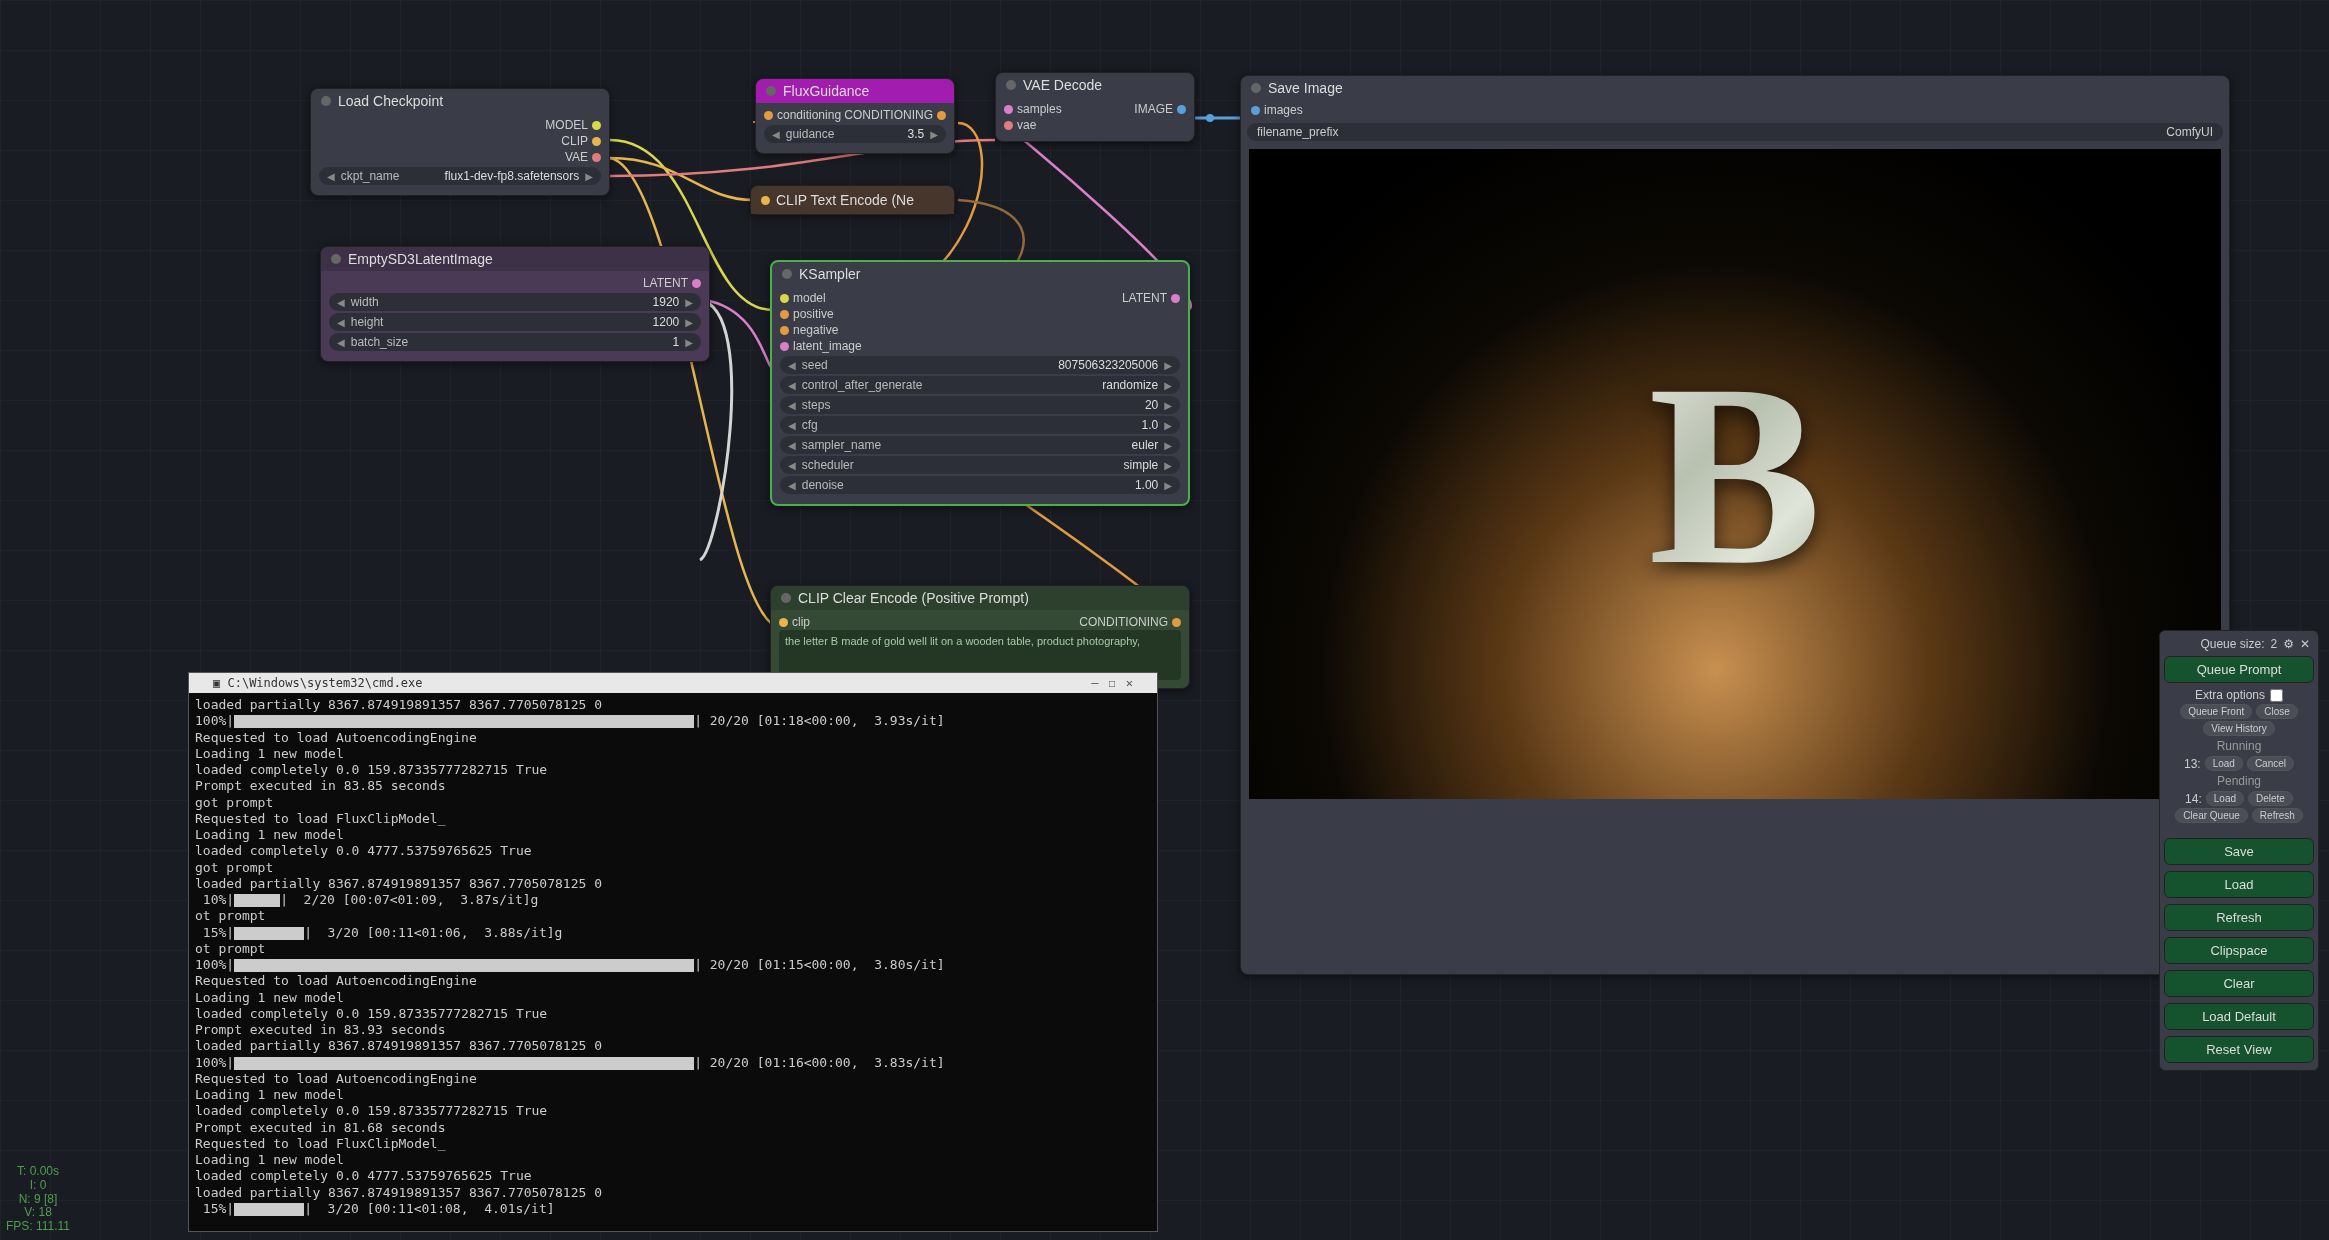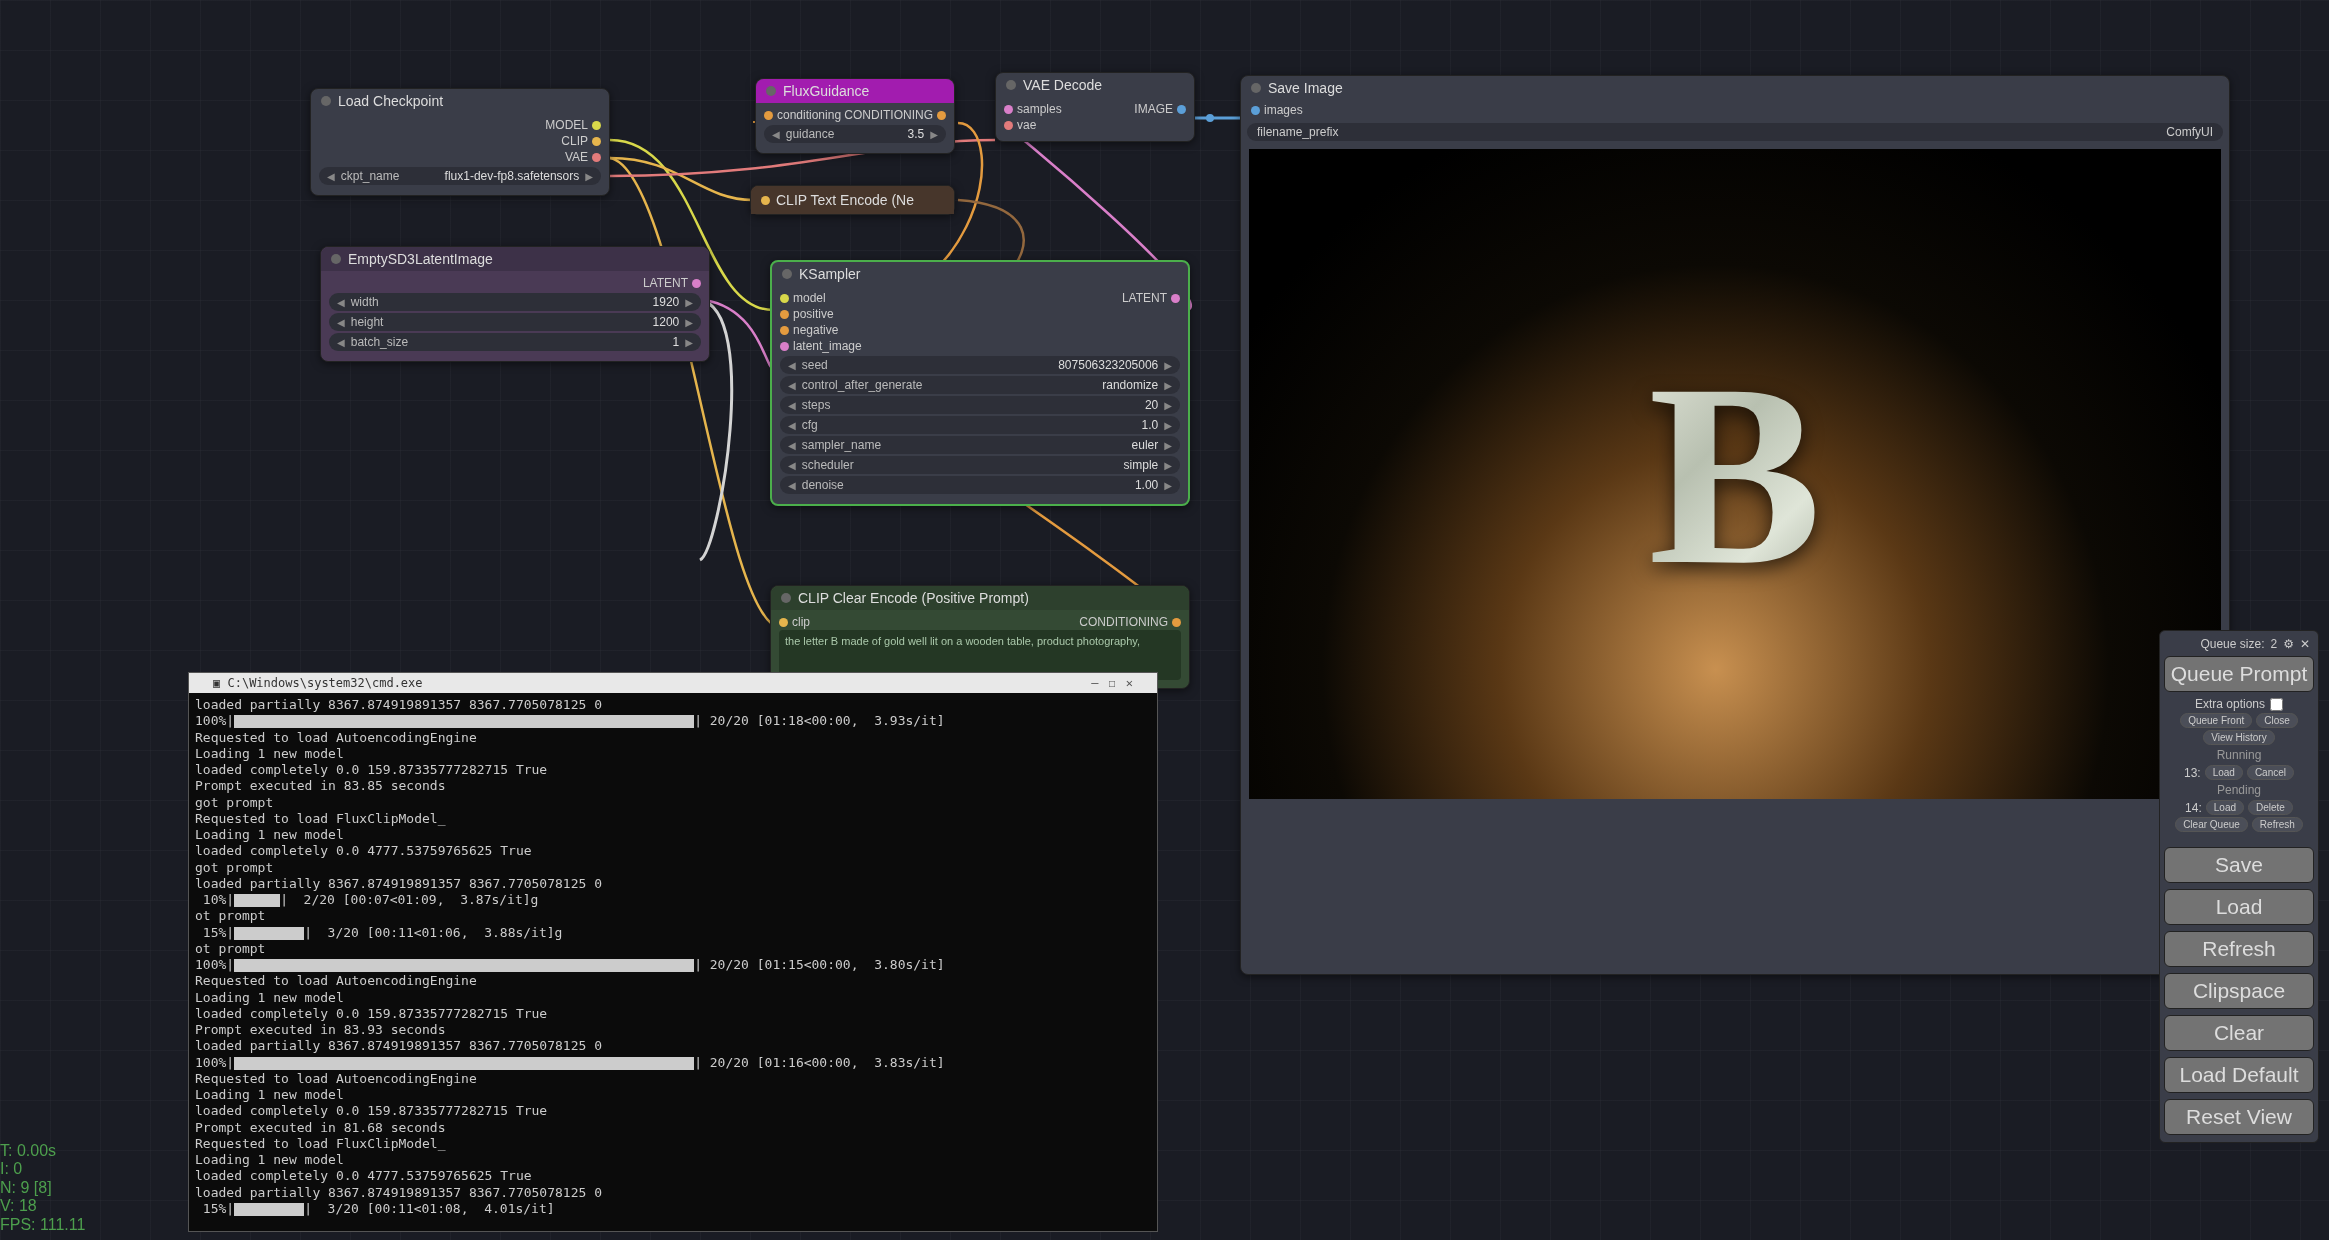--- a/index.html
+++ b/index.html
@@ -118,40 +118,41 @@
   justify-content: flex-end;
   align-items:center;
   gap:6px;
   font-size:12px;
   color:#ccc;
   padding: 2px 4px;
 }
 .ctrl .headerline .ico { cursor:pointer; }
 .ctrl button.big {
   width:100%;
-  background:#737373;
+  background:#14532d;
   color:#ddd;
   border:1px solid #222;
   border-radius:6px;
   padding:5px 0;
   margin:3px 0;
-  font-size:21px;
+  font-size:13px;
 }
 .ctrl .row { display:flex; gap:4px; justify-content:center; margin:2px 0; align-items:center; }
 .ctrl .chk { display:flex; align-items:center; justify-content:center; gap:5px; font-size:12px; color:#ccc; margin:2px 0;}
 .ctrl .subhead { text-align:center; color:#999; font-size:12px; margin:3px 0; }
 .ctrl .qlabel { font-size:12px; color:#ccc; }
 .ctrl .smallbtn { background:#4b4e58; color:#ccc; border:1px solid #555; border-radius:10px; padding:1px 7px; font-size:10px; }
 .stats {
   position:absolute;
-  left:0; bottom:6px;
-  font-size:16px;
+  left:6px; bottom:6px;
+  font-size:12px;
   color:#4d9f4d;
   line-height:1.15;
   white-space:pre;
+  text-align:center;
 }
 .textarea-block {
   background:#243724;
   border-radius:4px;
   width:100%;
   min-height:50px;
   font-size:11px;
   color:#aac8aa;
   padding:5px 6px;
 }

